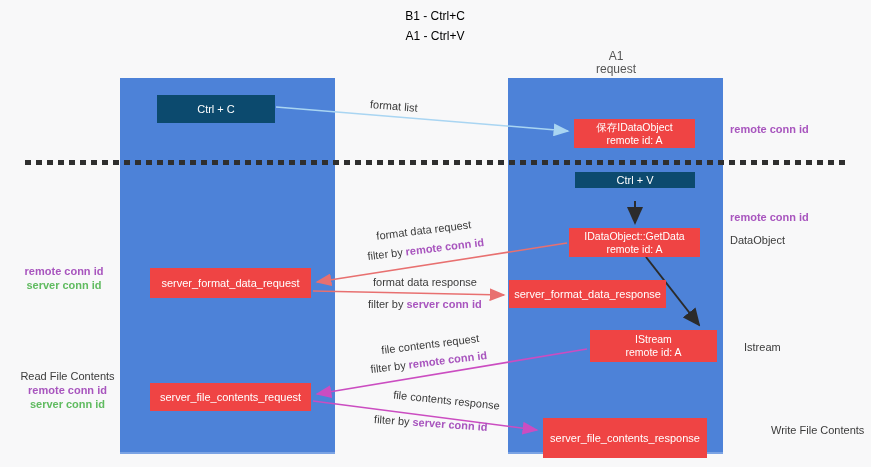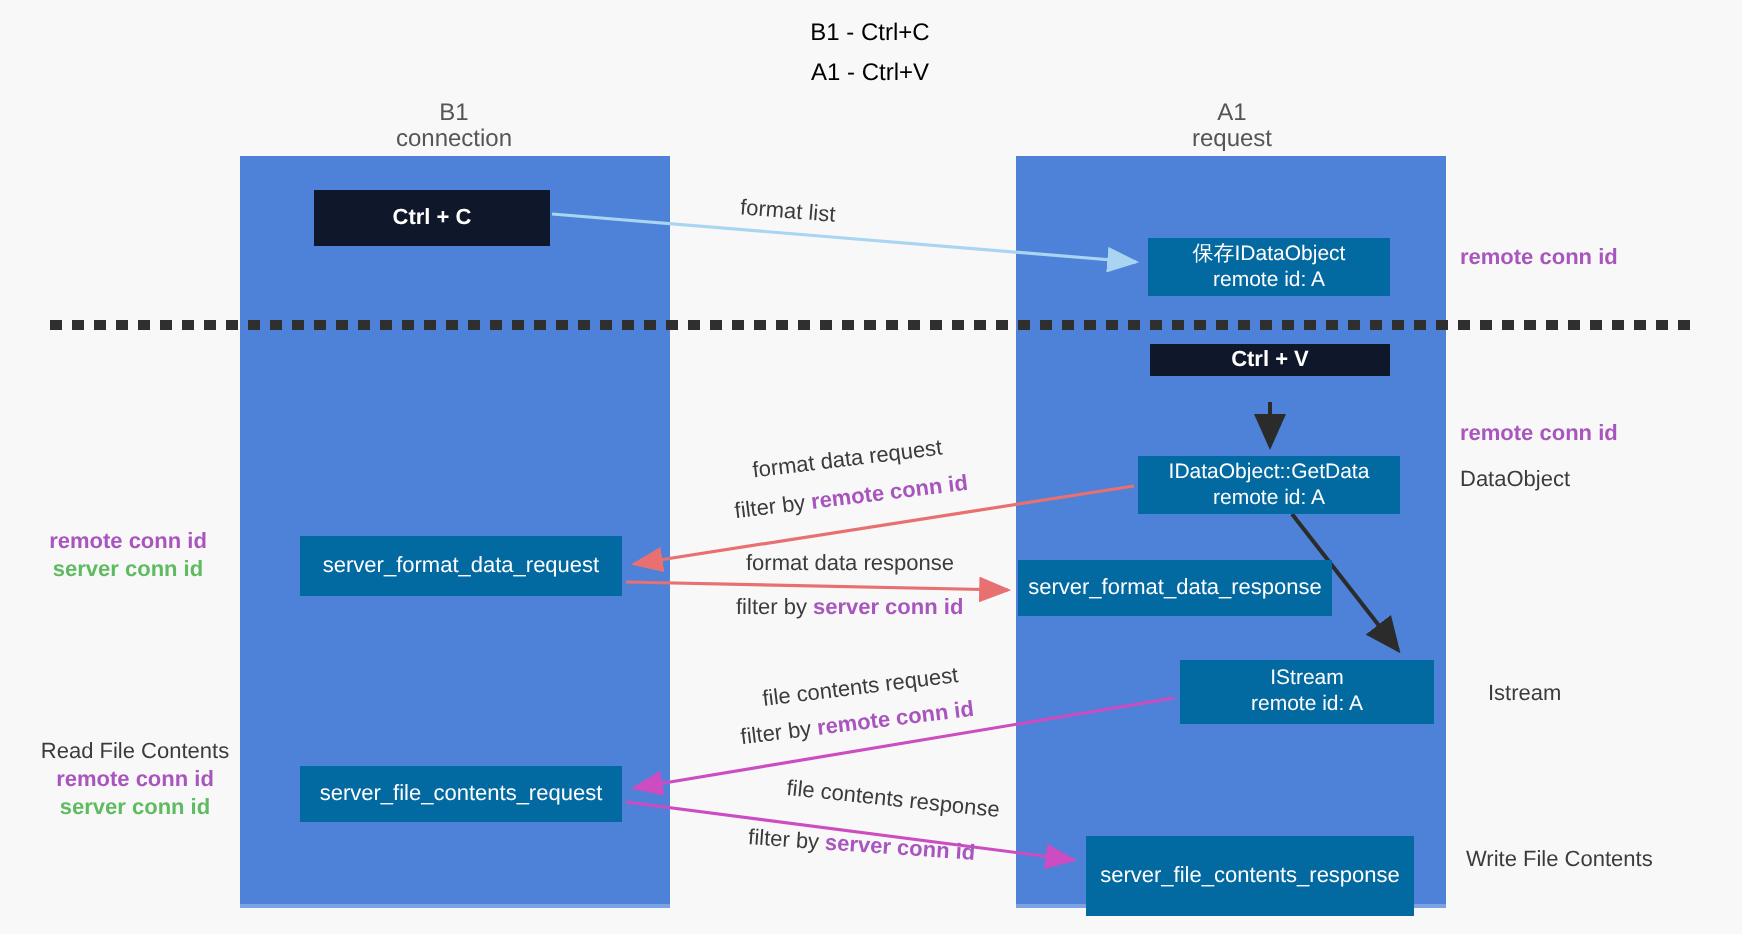--- a/index.html
+++ b/index.html
@@ -13,44 +13,40 @@
   .title{left:310px; top:6px; width:250px; text-align:center;
          font-size:12px; line-height:20px; color:#000000; z-index:3;}
   .col-header{top:50px; width:140px; text-align:center; font-size:12px;
               line-height:13px; color:#555; z-index:3;}
   .lifeline{top:78px; width:215px; height:374px; background:#4d82d8;
             border-bottom:2px solid #7ba3e4; z-index:1;}
   .dashline{left:25px; top:160px; width:821px; height:5px; z-index:4;
             background:repeating-linear-gradient(90deg,#2f2f2f 0 6px,transparent 6px 11px);}
   .box{display:flex; flex-direction:column; align-items:center; justify-content:center;
        color:#fff; text-align:center; z-index:3; font-size:11px; line-height:13px;}
-  .box.green{background:#0f172a;font-weight:bold;}
-  .box.orange{background:#0369a1;}
+  .box.green{background:#0c4a6e;}
+  .box.orange{background:#ef4444;}
   .box .small{font-size:10.5px;}
   .lbl{white-space:nowrap; font-size:11px; z-index:3; color:#3b3b3b;}
   .purple{color:#a855be; font-weight:bold;}
   .greentxt{color:#60bb60; font-weight:bold;}
   .filter span:first-child{margin-right:3px;}
   svg.arrows{left:0; top:0; z-index:2; pointer-events:none;}
   .leftblock{text-align:center; font-size:11px; line-height:14px; z-index:3;}
 </style>
 </head>
 <body>
 
 <div class="canvas">
 
   <div class="abs title">
     <div>B1 - Ctrl+C</div>
     <div>A1 - Ctrl+V</div>
   </div>
 
-  <div class="abs col-header" style="left:157px;">
-    <div>B1</div>
-    <div>connection</div>
-  </div>
   <div class="abs col-header" style="left:546px;">
     <div>A1</div>
     <div>request</div>
   </div>
 
   <div class="abs lifeline" style="left:120px;"></div>
   <div class="abs lifeline" style="left:508px;"></div>
 
   <div class="abs dashline"></div>
 
@@ -136,21 +132,21 @@
 
   <div class="abs lbl" style="left:393px; top:394px; transform:rotate(6deg);">file contents response</div>
   <div class="abs lbl filter" style="left:374px; top:417px; transform:rotate(4deg);">
     <span>filter by</span><span class="purple">server conn id</span>
   </div>
 
   <div class="abs lbl purple" style="left:730px; top:123px;">remote conn id</div>
   <div class="abs lbl purple" style="left:730px; top:211px;">remote conn id</div>
   <div class="abs lbl" style="left:730px; top:234px;">DataObject</div>
   <div class="abs lbl" style="left:744px; top:341px;">Istream</div>
-  <div class="abs lbl" style="left:733px; top:424px;">Write File Contents</div>
+  <div class="abs lbl" style="left:771px; top:424px;">Write File Contents</div>
 
   <div class="abs leftblock" style="left:18px; top:264px; width:92px;">
     <div class="purple">remote conn id</div>
     <div class="greentxt">server conn id</div>
   </div>
 
   <div class="abs leftblock" style="left:15px; top:369px; width:105px;">
     <div>Read File Contents</div>
     <div class="purple">remote conn id</div>
     <div class="greentxt">server conn id</div>

